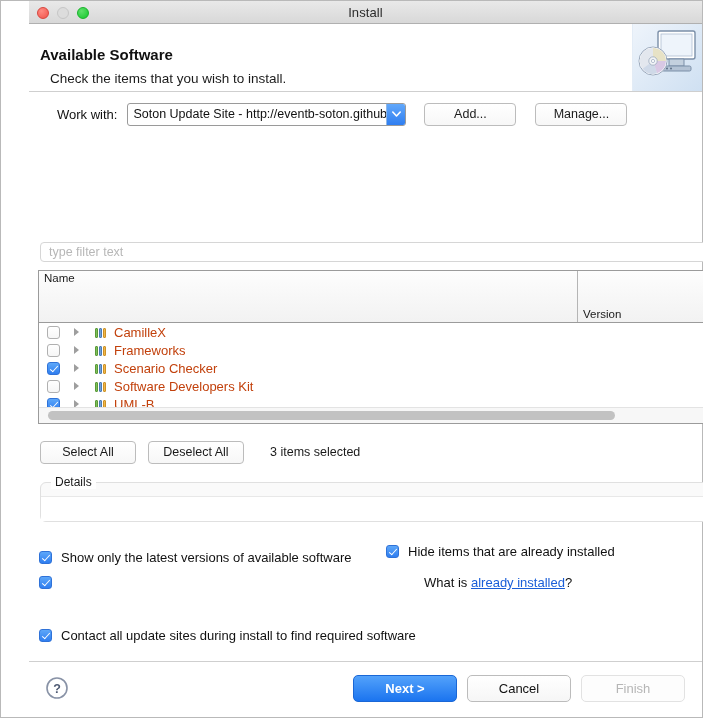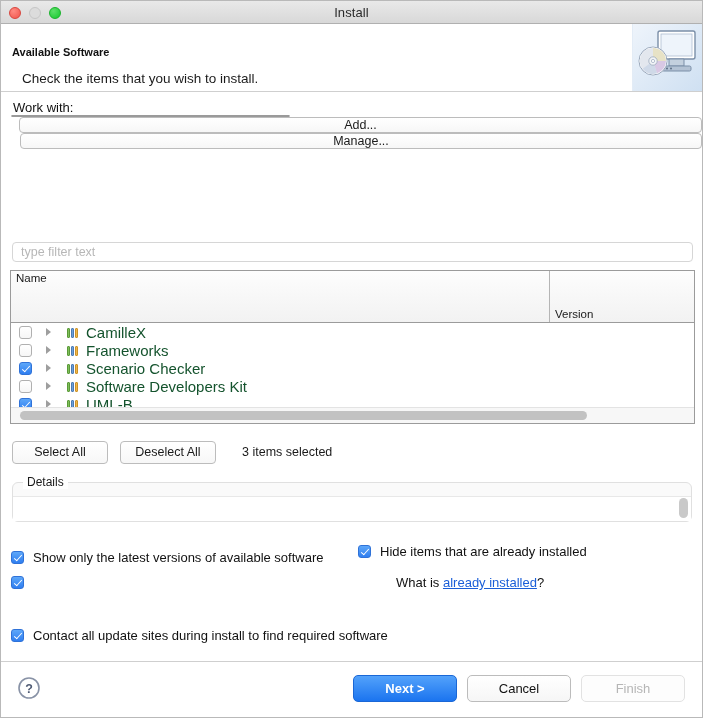--- a/index.html
+++ b/index.html
@@ -18,20 +18,21 @@
   }
   .window {
     position: relative;
     width: 703px;
     height: 718px;
     background: #ffffff;
     border: 1px solid #b9b9b9;
     box-sizing: border-box;
     display: flex;
     flex-direction: column;
+    padding-left: 28px;
   }
 
   
   .titlebar {
     position: relative;
     height: 23px;
     flex: 0 0 23px;
     background: linear-gradient(to bottom, #e9e9e9 0%, #d8d8d8 100%);
     border-bottom: 1px solid #b0b0b0;
     display: flex;
@@ -71,21 +72,21 @@
     flex: 0 0 68px;
     background: #ffffff;
     border-bottom: 1px solid #cfcfcf;
     box-sizing: border-box;
     overflow: hidden;
   }
   .banner-title {
     position: absolute;
     left: 11px;
     top: 22px;
-    font-size: 11px;
+    font-size: 15px;
     font-weight: bold;
     color: #111;
   }
   .banner-sub {
     position: absolute;
     left: 21px;
     top: 47px;
     font-size: 13.5px;
     color: #1b1b1b;
   }
@@ -102,25 +103,25 @@
 
   
   .body {
     position: relative;
     flex: 1 1 auto;
     background: #ffffff;
   }
 
   .row-workwith {
     position: absolute;
-    left: 0; right: 0;
+    left: 16px; right: 0;
     top: 8px;
     height: 28px;
     display: flex;
-    flex-direction: column;
+    align-items: center;
   }
   .label-workwith {
     margin-left: 12px;
     font-size: 13px;
     color: #111;
   }
   .combo {
     position: relative;
     margin-left: 10px;
     width: 279px;
@@ -277,22 +278,22 @@
     display: block;
     width: 3px;
     height: 10px;
     border-radius: 1px;
   }
   .cat-icon i:nth-child(1) { background: #7fbf5a; border: 1px solid #5a9a38; box-sizing: border-box; }
   .cat-icon i:nth-child(2) { background: #6f9fd8; border: 1px solid #4a7bb5; box-sizing: border-box; }
   .cat-icon i:nth-child(3) { background: #f0b64a; border: 1px solid #cc9227; box-sizing: border-box; }
   .row-label {
     margin-left: 5px;
-    font-size: 15px;
-    color: #14532d;
+    font-size: 13px;
+    color: #c2410c;
     white-space: nowrap;
   }
 
   .hscroll {
     position: absolute;
     left: 0;
     right: 0;
     bottom: 0;
     height: 15px;
     background: #f7f7f7;

